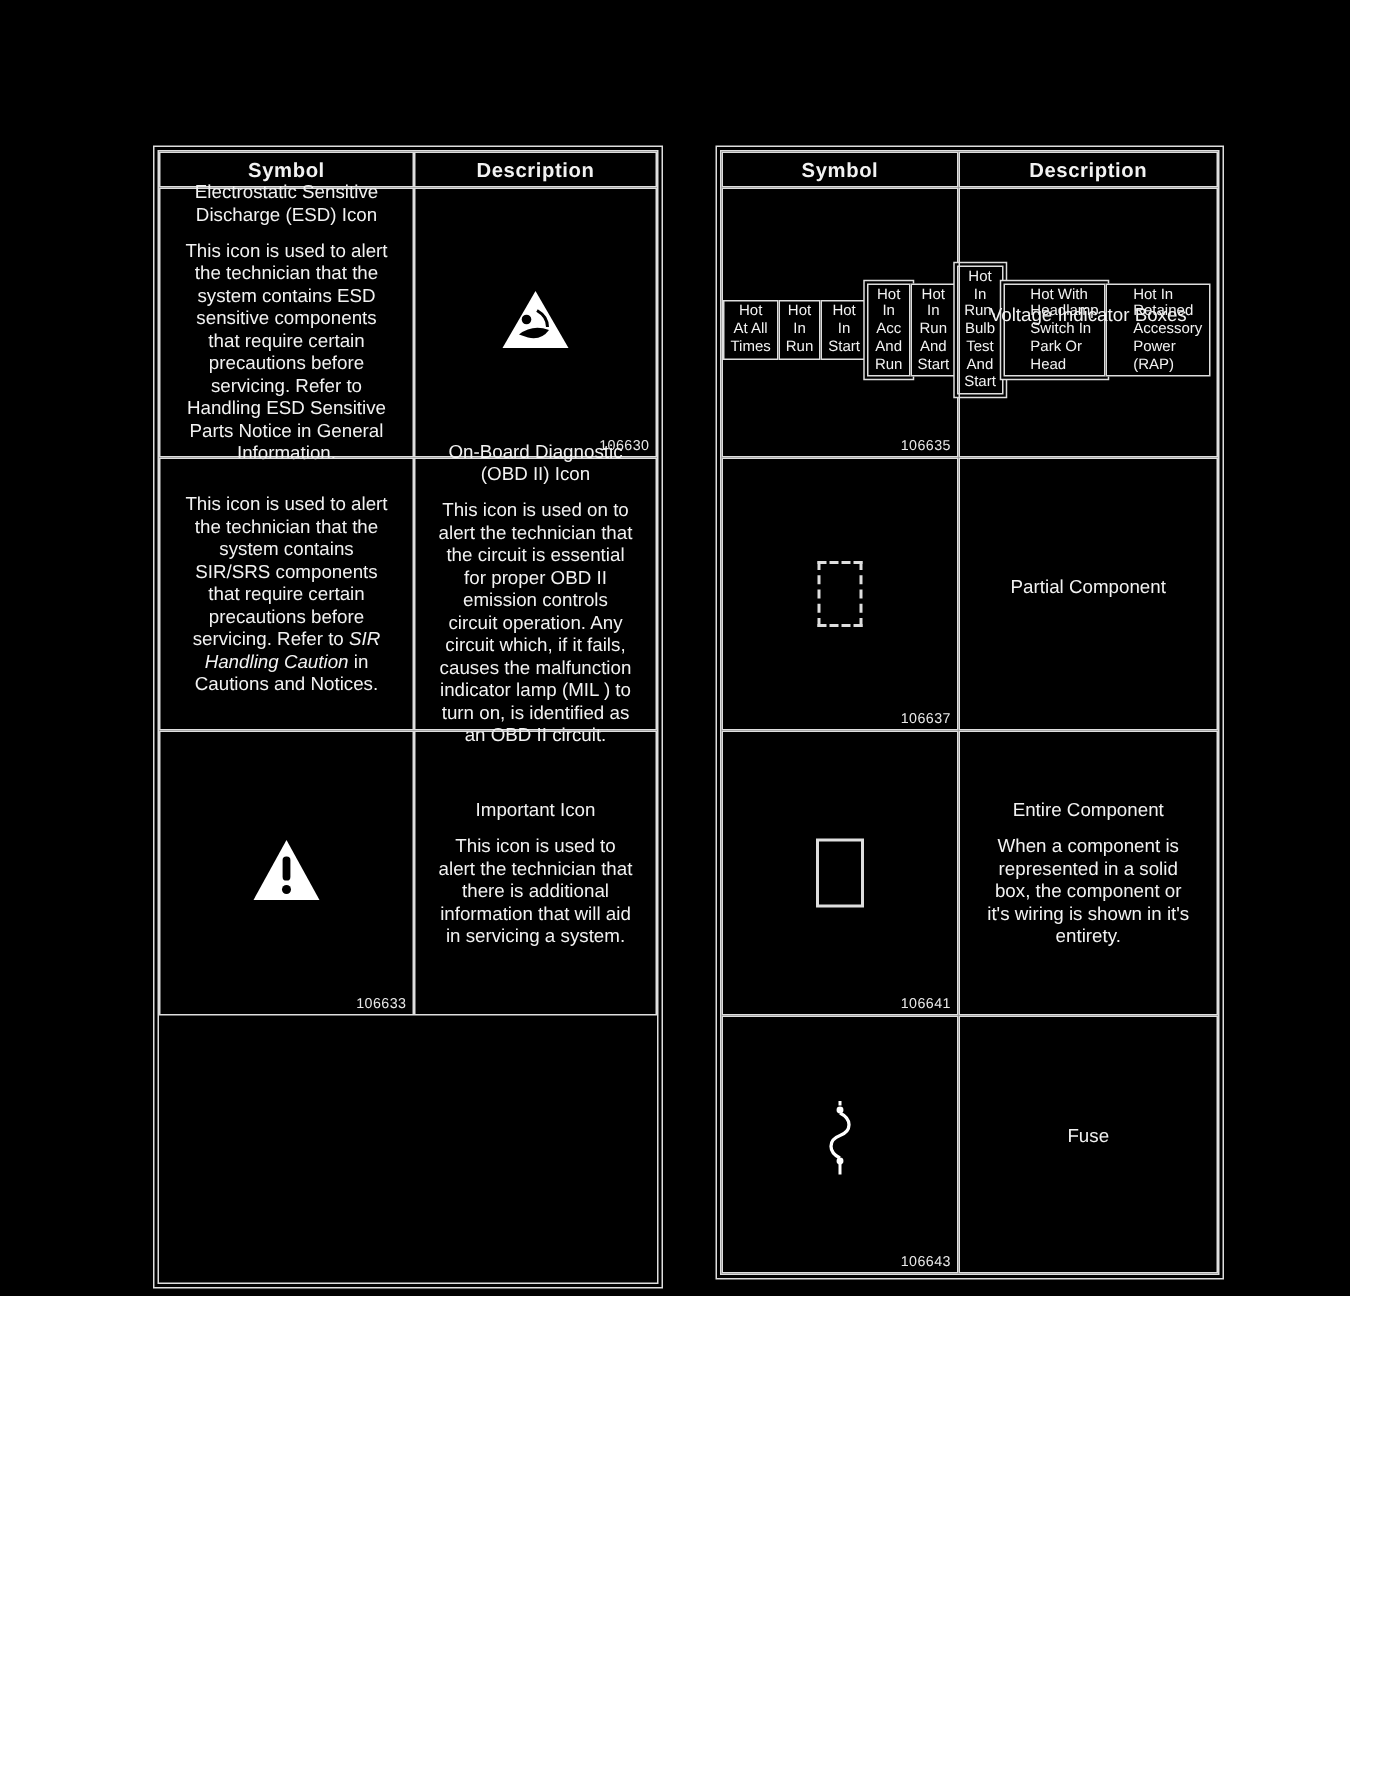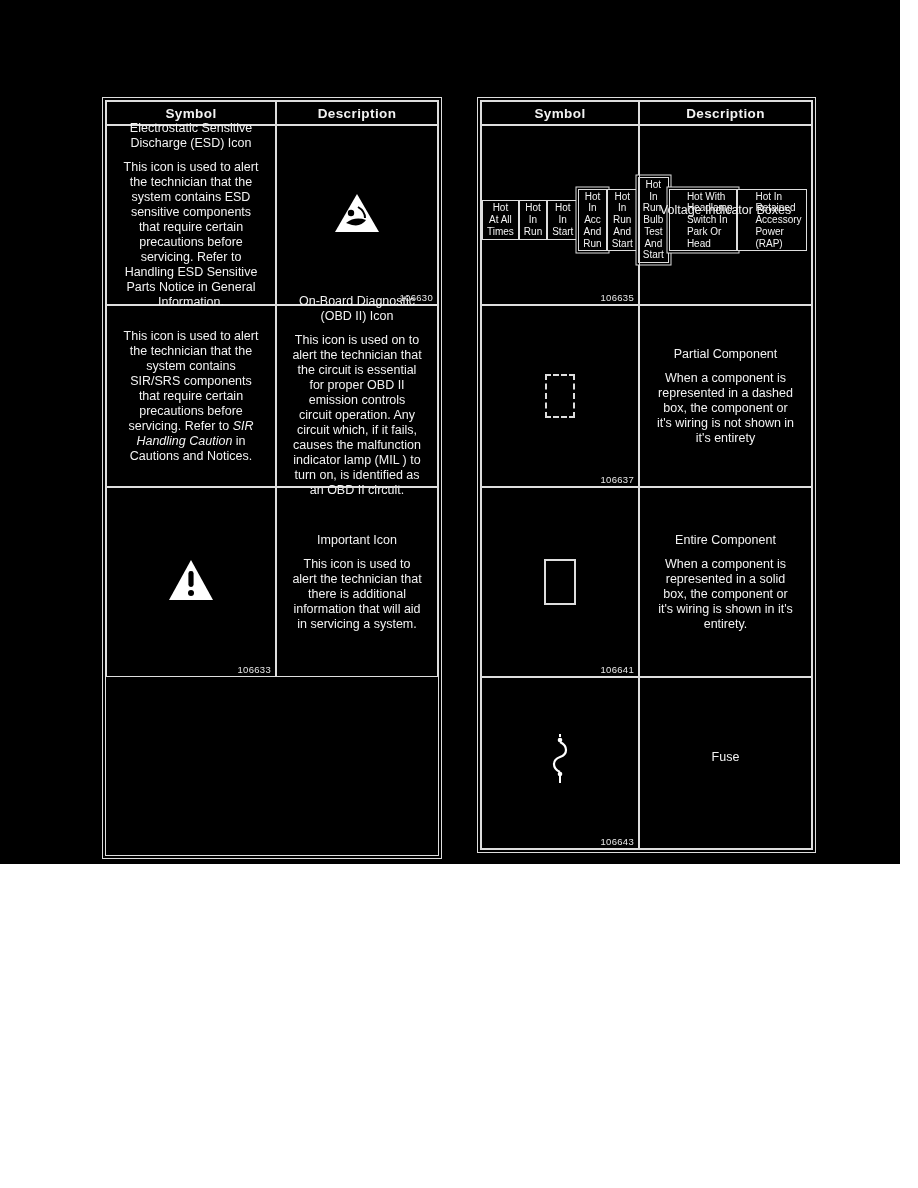--- a/index.html
+++ b/index.html
@@ -154,21 +154,20 @@
         <div class="cell desc">
           <div class="title">Voltage Indicator Boxes</div>
         </div>
 
         <div class="cell sym">
           <span class="dashed-box"></span>
           <span class="fig-num">106637</span>
         </div>
         <div class="cell desc">
           <div class="title">Partial Component</div>
-          <p class="body">When a component is represented in a dashed box, the component or it's wiring is not shown in it's entirety</p>
         </div>
 
         <div class="cell sym">
           <span class="solid-box"></span>
           <span class="fig-num">106641</span>
         </div>
         <div class="cell desc">
           <div class="title">Entire Component</div>
           <p class="body">When a component is represented in a solid box, the component or it's wiring is shown in it's entirety.</p>
         </div>

